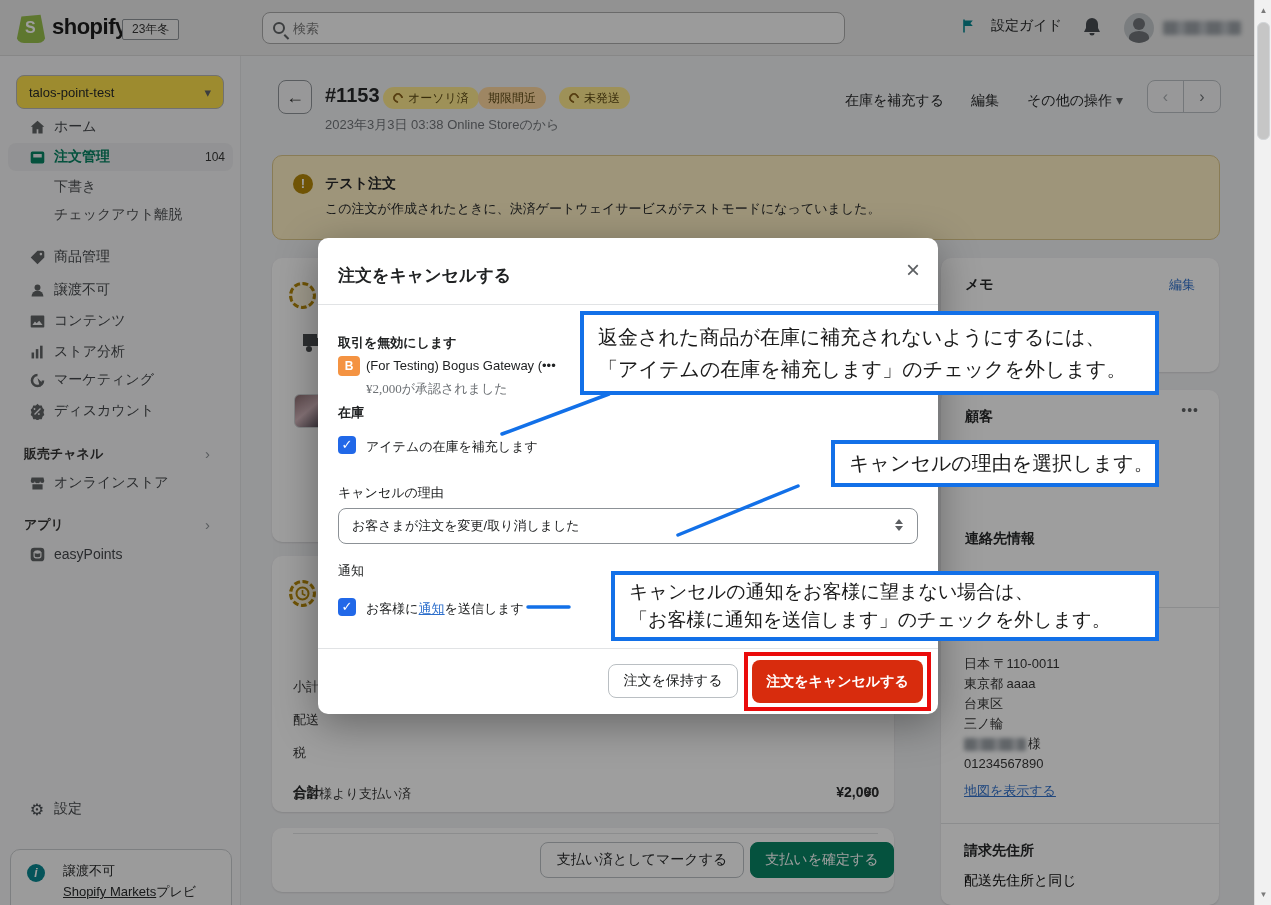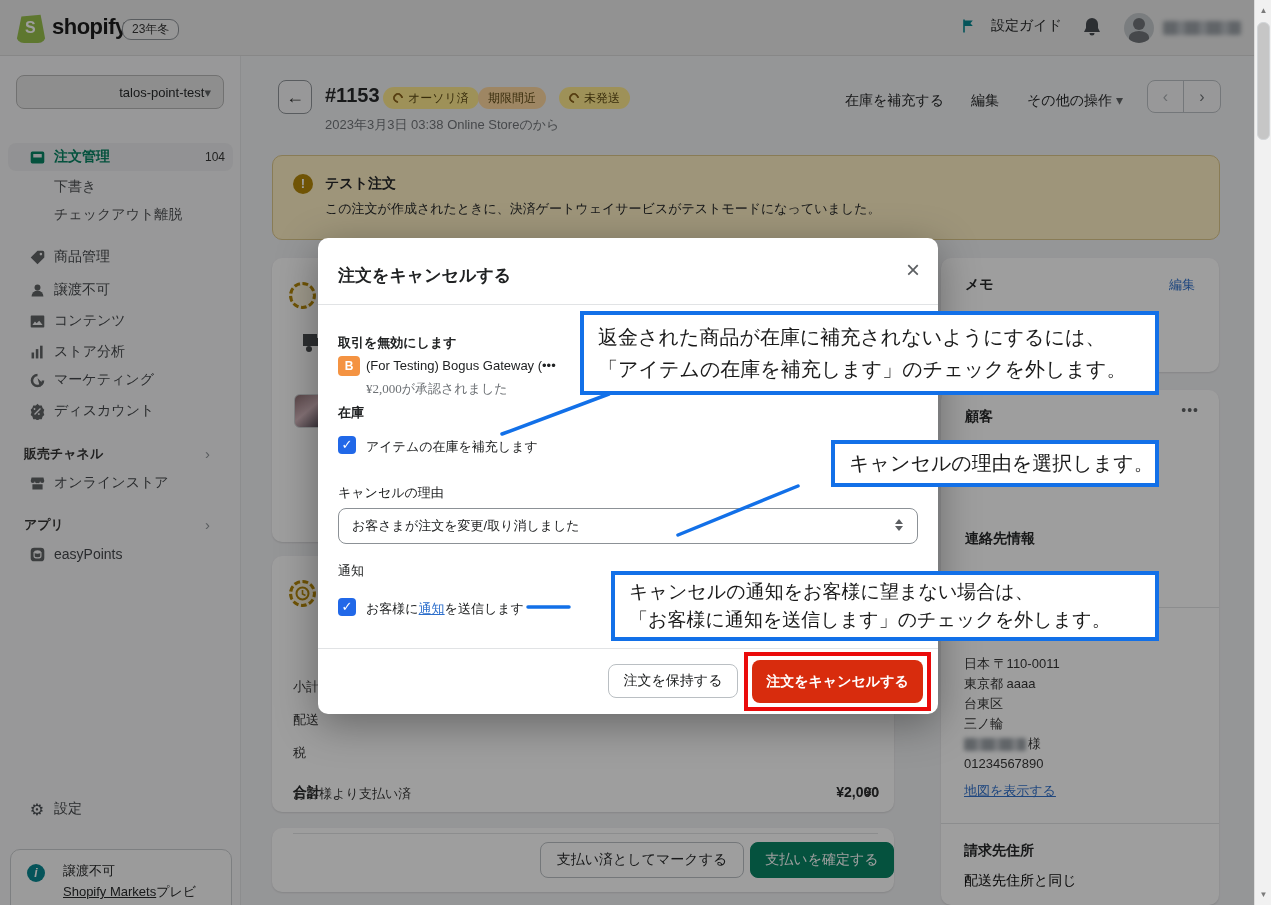--- a/index.html
+++ b/index.html
@@ -12,34 +12,34 @@
   html,body{width:1271px;height:905px;overflow:hidden;}
   body{font-family:"Liberation Sans","DejaVu Sans",sans-serif;color:#202223;font-size:13px;background:#f1f2f4;}
   .abs{position:absolute;}
   .screen{position:relative;width:1271px;height:905px;background:#f1f2f4;overflow:hidden;}
 
   
   .topbar{position:absolute;left:0;top:0;width:1271px;height:56px;background:#ebebeb;border-bottom:1px solid #d9d9d9;z-index:1;}
   .logo-bag{position:absolute;left:16px;top:13px;width:30px;height:30px;background:var(--shopify-green);border-radius:6px 6px 8px 8px;clip-path:polygon(18% 12%,82% 6%,100% 100%,0 100%);}
   .logo-bag span{position:absolute;left:9px;top:6px;color:#fff;font-weight:bold;font-size:16px;}
   .logo-word{position:absolute;left:52px;top:14px;font-size:22px;font-weight:bold;letter-spacing:-0.5px;color:#141414;}
-  .ver-badge{position:absolute;left:122px;top:19px;border:1px solid #8c9196;border-radius:9px;padding:1px 9px;font-size:12px;color:#303030;background:#f2f2f2;}
+  .ver-badge{position:absolute;left:122px;top:19px;border:1px solid #8c9196;border-radius:2px;padding:1px 9px;font-size:12px;color:#303030;background:#f2f2f2;}
   .search{position:absolute;left:262px;top:12px;width:583px;height:32px;background:#fafafa;border:1px solid #a8a8a8;border-radius:8px;display:flex;align-items:center;padding:0 10px;gap:8px;}
   .search input{border:none;outline:none;background:transparent;font-size:13px;color:#303030;width:100%;font-family:inherit;}
   .mag{width:12px;height:12px;border:2px solid #5c5f62;border-radius:50%;position:relative;flex:none;}
   .mag:after{content:"";position:absolute;left:10px;top:10px;width:6px;height:2px;background:#5c5f62;transform:rotate(45deg);transform-origin:0 0;}
   .guide{position:absolute;left:960px;top:17px;display:flex;gap:15px;align-items:center;font-size:14px;color:#202223;}
   .avatar{position:absolute;left:1124px;top:13px;width:30px;height:30px;border-radius:50%;background:#c4c8cc;overflow:hidden;}
   .avatar i{display:block;width:12px;height:12px;border-radius:50%;background:#6d7175;margin:5px auto 0;}
   .avatar b{display:block;width:20px;height:12px;border-radius:50% 50% 0 0;background:#6d7175;margin:1px auto 0;}
   .blurname{position:absolute;left:1163px;top:21px;width:78px;height:14px;background:repeating-linear-gradient(90deg,#9aa0a6 0 14px,#b9bec3 14px 22px);filter:blur(2px);border-radius:2px;}
 
   
   .sidebar{position:absolute;left:0;top:56px;width:241px;height:849px;background:#f6f6f7;border-right:1px solid #e1e3e5;z-index:1;}
-  .store-sel{position:absolute;left:16px;top:19px;width:208px;height:34px;border:1px solid #b5b5b5;border-radius:8px;background:#e5e5e5;display:flex;align-items:center;justify-content:flex-end;padding:0 12px;font-size:13px;color:#202223;}
+  .store-sel{position:absolute;left:16px;top:19px;width:208px;height:34px;border:1px solid #b5b5b5;border-radius:8px;background:#fde047;display:flex;align-items:center;justify-content:space-between;padding:0 12px;font-size:13px;color:#202223;}
   .nav-item{position:absolute;left:8px;width:225px;height:28px;display:flex;align-items:center;gap:8px;padding:0 8px 0 20px;font-size:14px;color:#3f4246;border-radius:8px;}
   .nav-item .ic{width:18px;height:18px;flex:none;display:flex;align-items:center;justify-content:center;}
   .nav-item svg{width:17px;height:17px;fill:#5c5f62;}
   .nav-item.active{background:#ebecee;color:var(--brand-green);font-weight:bold;}
   .nav-item.active svg{fill:var(--brand-green);}
   .nav-item.child{padding-left:46px;color:#4a4d50;}
   .nav-badge{margin-left:auto;font-size:12px;color:#303030;font-weight:normal;}
   .nav-head{position:absolute;left:24px;width:200px;font-size:13px;font-weight:bold;color:#303030;display:flex;justify-content:space-between;padding-right:14px;}
   .nav-head .chv{color:#8c9196;font-weight:normal;font-size:15px;}
   .markets{position:absolute;left:10px;top:793px;width:222px;height:80px;border:1px solid #c9cccf;border-radius:10px;background:#fbfbfb;}
@@ -120,20 +120,24 @@
 <body>
 
 <div class="screen">
 
   <div class="topbar">
     <div class="logo-bag">
         <span>S</span>
       </div>
     <div class="logo-word">shopify</div>
     <div class="ver-badge">23年冬</div>
+    <div class="search">
+      <span class="mag"></span>
+      <input placeholder="検索" style="">
+    </div>
     <div class="guide">
       <svg width="16" height="16" viewBox="0 0 20 20">
           <path d="M4 2h2v16H4zM6 3h10l-3 3.5L16 10H6z" fill="#00848e"></path>
         </svg>
       <span>設定ガイド</span>
     </div>
     <svg class="abs" style="left:1082px;top:17px" width="20" height="22" viewBox="0 0 20 22">
         <path d="M10 1a6 6 0 0 0-6 6v4l-2 4h16l-2-4V7a6 6 0 0 0-6-6zm-2.5 15a2.5 2.5 0 0 0 5 0z" fill="#42474c"></path>
       </svg>
     <div class="avatar">
@@ -142,20 +146,28 @@
       </div>
     <div class="blurname"></div>
   </div>
 
   <div class="sidebar">
     <div class="store-sel">
       <span>talos-point-test</span>
       <span style="color:#5c5f62">▾</span>
     </div>
 
+    <div class="nav-item" style="top:57px">
+      <span class="ic">
+          <svg viewBox="0 0 20 20">
+            <path d="M10 2 2 9h2v8h5v-5h2v5h5V9h2z"></path>
+          </svg>
+        </span>
+      <span>ホーム</span>
+    </div>
     <div class="nav-item active" style="top:87px">
       <span class="ic">
           <svg viewBox="0 0 20 20">
             <path d="M4 3h12a2 2 0 0 1 2 2v10a2 2 0 0 1-2 2H4a2 2 0 0 1-2-2V5a2 2 0 0 1 2-2zm1 3v4h10V6z" fill-rule="evenodd"></path>
           </svg>
         </span>
       <span>注文管理</span>
       <span class="nav-badge">104</span>
     </div>
     <div class="nav-item child" style="top:117px">

